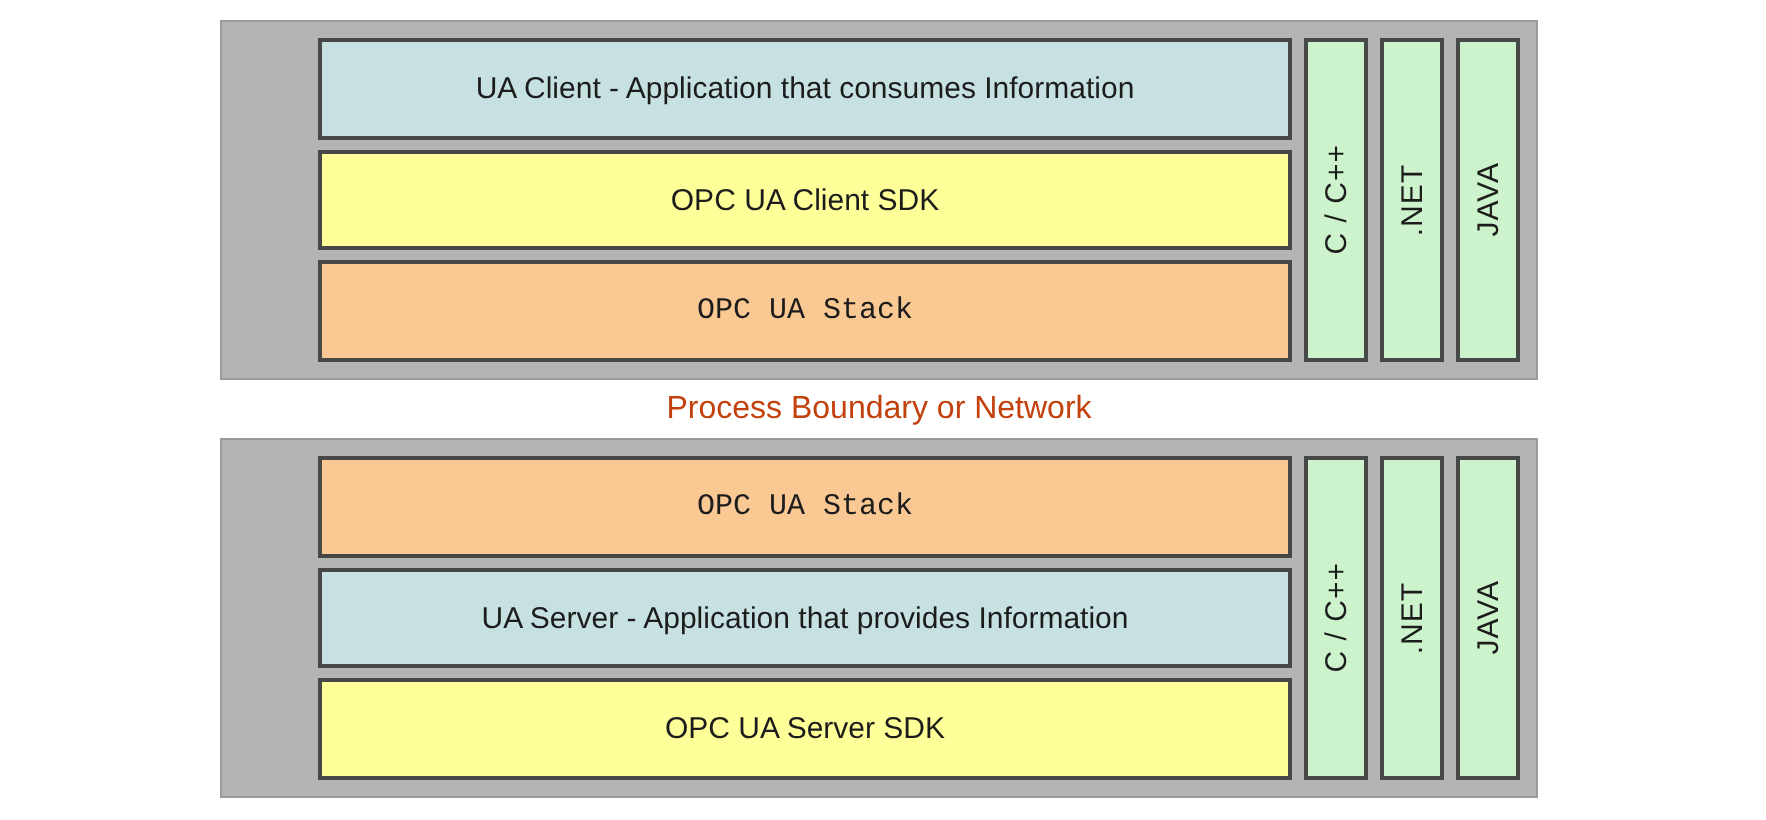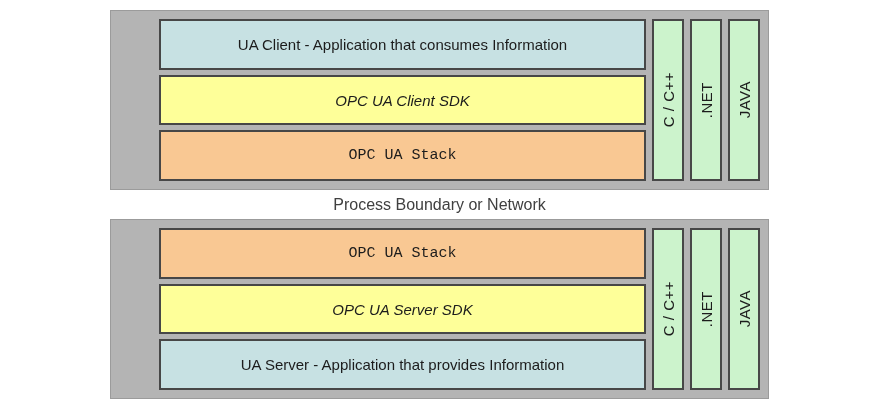--- a/index.html
+++ b/index.html
@@ -43,21 +43,21 @@
     box-sizing: border-box;
     display: flex;
     align-items: center;
     justify-content: center;
     font-size: 15px;
     color: #1c1c1c;
     white-space: nowrap;
     margin-left: 40px;
   }
   .layer-app   { background: #c7e1e3; }
-  .layer-sdk   { background: #feff99; font-style: italic; }
+  .layer-sdk   { background: #feff99; }
   .layer-stack { background: #f9c893; font-family: Liberation Mono, monospace; }
 
   .lang-bar {
     flex: 0 0 32px;
     width: 32px;
     background: #ccf3cc;
     border: 2px solid #474747;
     box-sizing: border-box;
     display: flex;
     align-items: center;
@@ -75,21 +75,21 @@
   .boundary-label {
     position: absolute;
     left: 110px;
     top: 190px;
     width: 659px;
     height: 29px;
     display: flex;
     align-items: center;
     justify-content: center;
     font-size: 16px;
-    color: #404040;
+    color: #c2410c;
     white-space: nowrap;
   }
 </style>
 </head>
 <body>
 
 <div class="canvas">
 
   <div class="container-block container-top">
     <div class="rows-col">
@@ -114,25 +114,25 @@
     </div>
   </div>
 
   <div class="boundary-label">Process Boundary or Network</div>
 
   <div class="container-block container-bottom">
     <div class="rows-col">
       <div class="layer-row layer-stack">
         <span>OPC UA Stack</span>
       </div>
+      <div class="layer-row layer-app">
+        <span>UA Server - Application that provides Information</span>
+      </div>
       <div class="layer-row layer-sdk">
         <span>OPC UA Server SDK</span>
-      </div>
-      <div class="layer-row layer-app">
-        <span>UA Server - Application that provides Information</span>
       </div>
     </div>
     <div class="lang-bar">
       <span class="lang-label">C / C++</span>
     </div>
     <div class="lang-bar">
       <span class="lang-label">.NET</span>
     </div>
     <div class="lang-bar">
       <span class="lang-label">JAVA</span>

